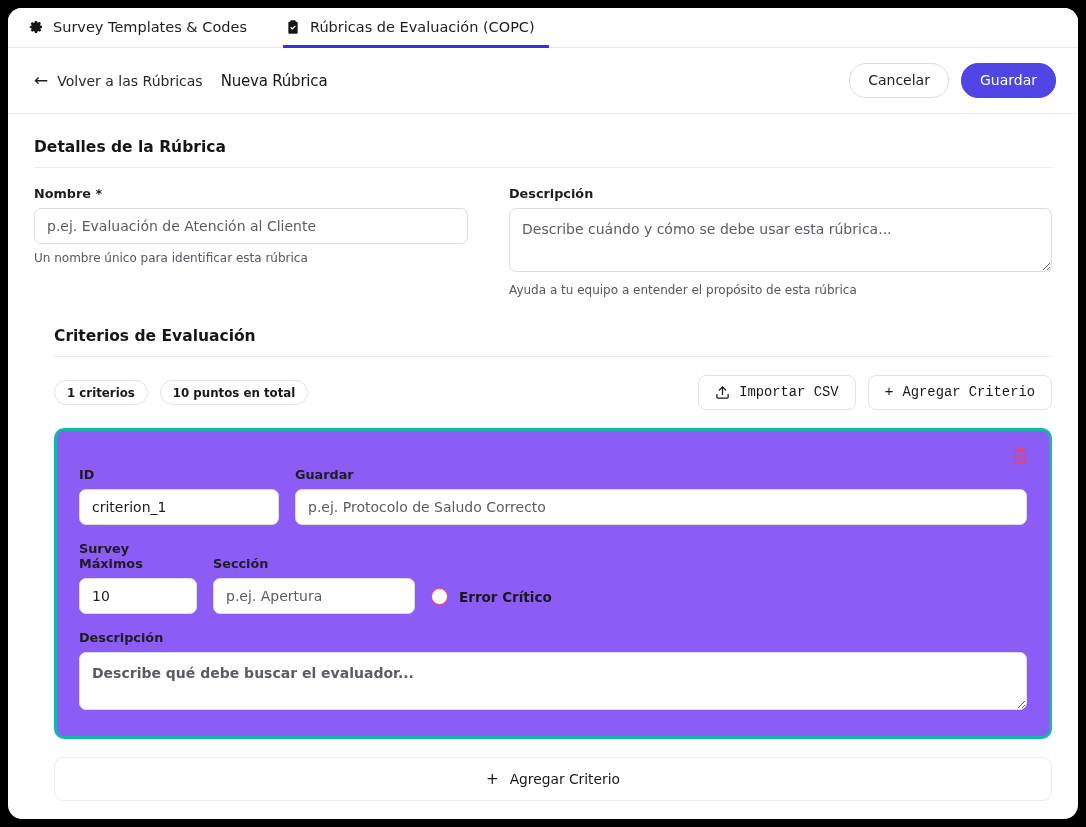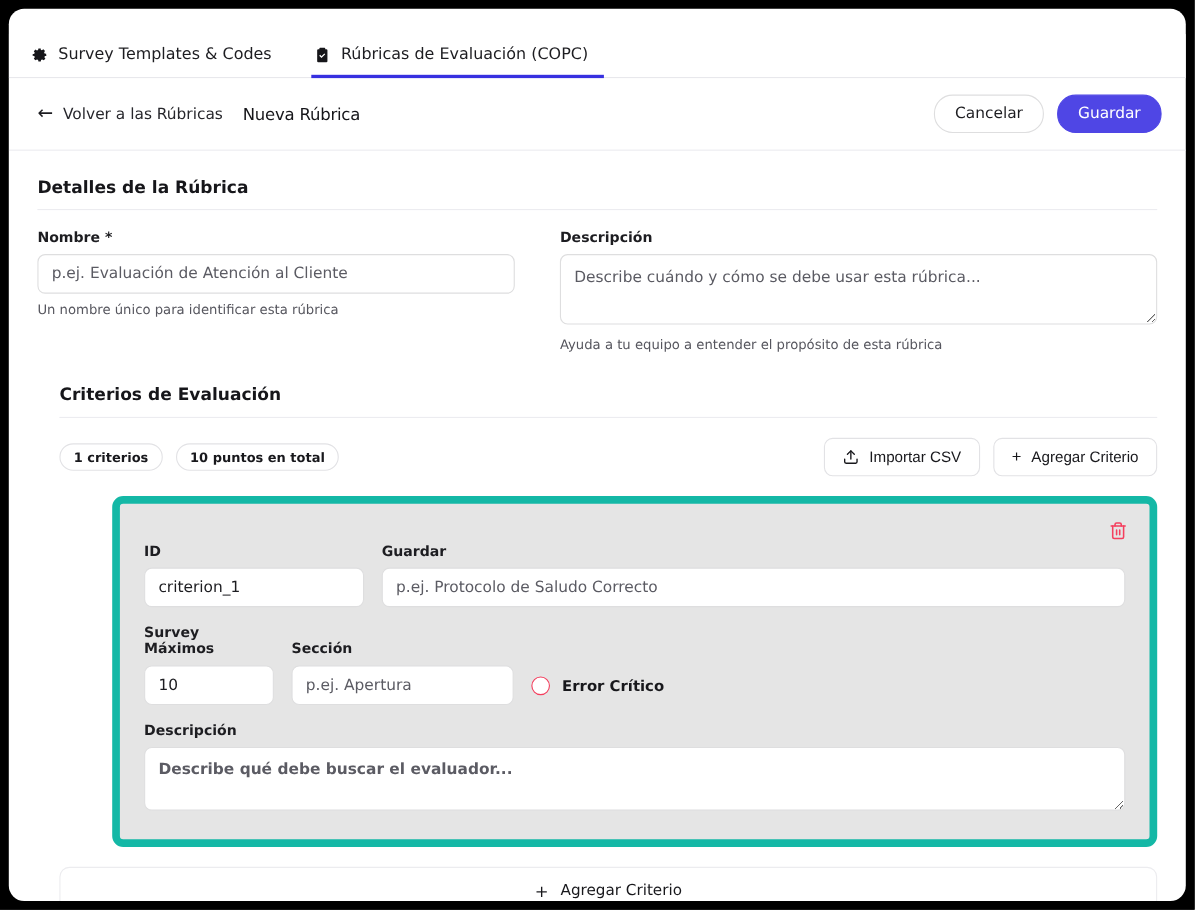--- a/index.html
+++ b/index.html
@@ -20,21 +20,20 @@
   }
 
   
   .tabbar {
     display: flex;
     align-items: stretch;
     height: 40px;
     padding: 0 18px;
     border-bottom: 1px solid #e8e8ec;
     background: #ffffff;
-    margin-top: 23px;
   }
   .tab {
     display: flex;
     align-items: center;
     gap: 9px;
     padding: 0 14px 0 2px;
     margin-right: 22px;
     font-size: 14.5px;
     color: #1d1d21;
     cursor: pointer;
@@ -151,32 +150,31 @@
   .btn-ghost {
     display: inline-flex;
     align-items: center;
     gap: 9px;
     background: #fff;
     border: 1px solid #e2e2e5;
     border-radius: 8px;
     padding: 9px 16px;
     font-size: 13.8px;
     color: #18181c;
-    font-family: Liberation Sans, sans-serif;
+    font-family: Liberation Mono, monospace;
     cursor: pointer;
   }
   .btn-ghost svg { width: 15px; height: 15px; display: block; }
 
   .crit-card {
-    border: 7px solid #14b8a6;
+    border: 3px solid #14b8a6;
     border-radius: 10px;
-    background: #e5e5e5;
+    background: #8b5cf6;
     padding: 14px 22px 22px 22px;
     position: relative;
-    margin-left: 48px;
   }
   .del-btn {
     position: absolute;
     right: 16px; top: 12px;
     background: none; border: none; padding: 4px;
     cursor: pointer; color: #f43f5e;
     line-height: 0;
   }
   .del-btn svg { width: 17px; height: 17px; display: block; }
 

